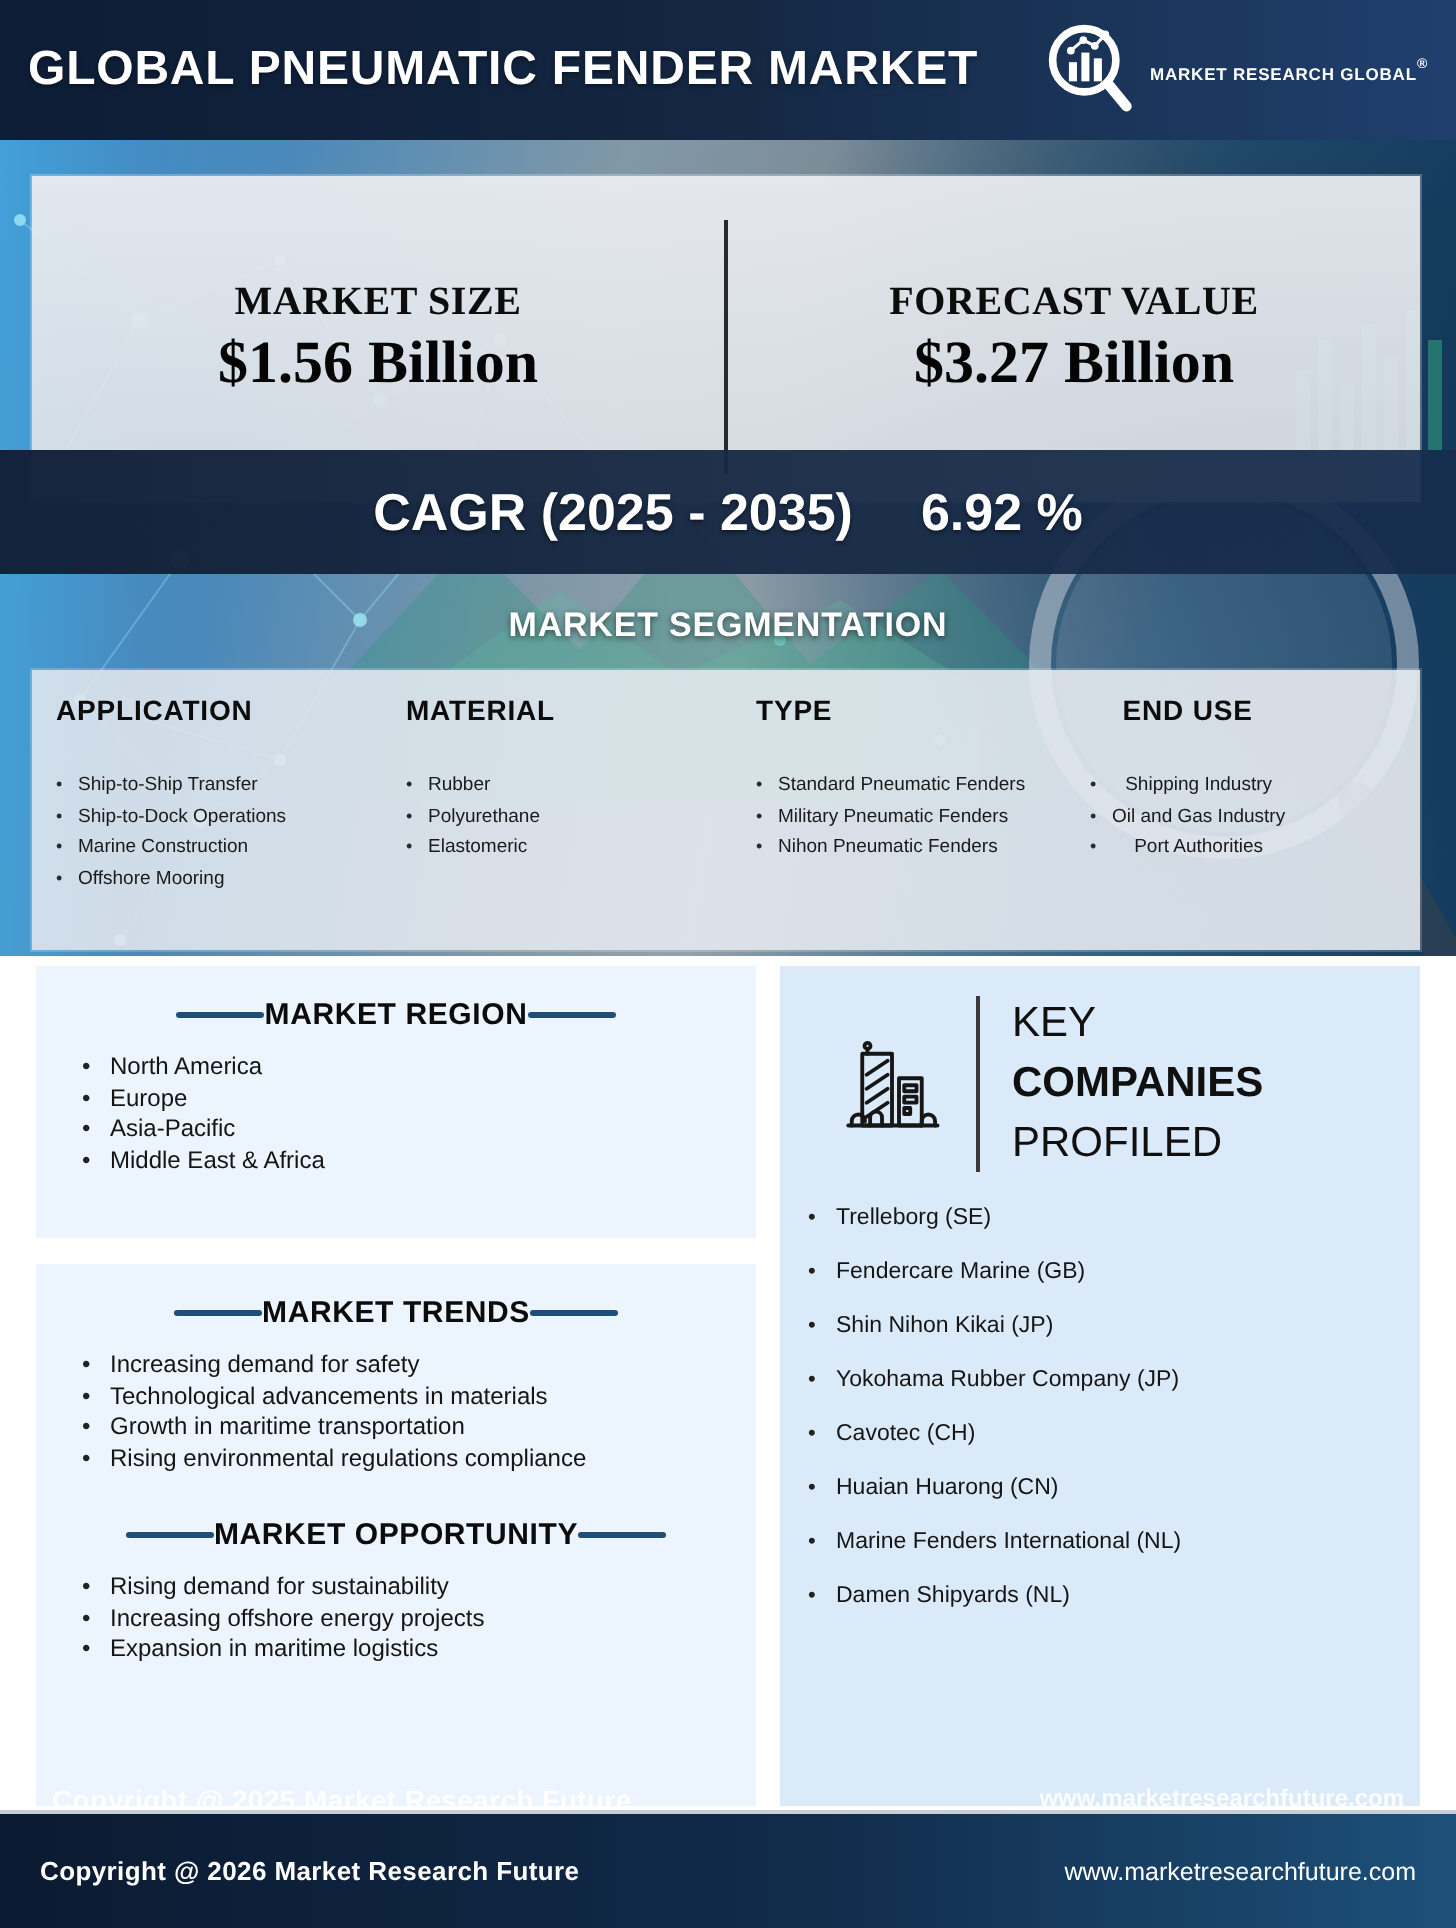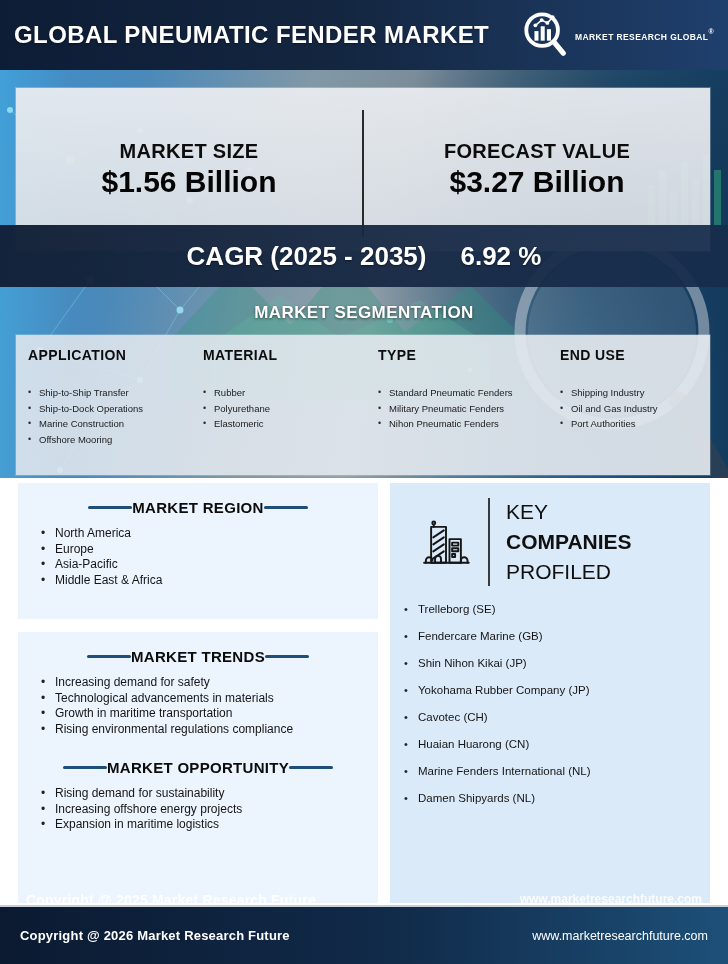--- a/index.html
+++ b/index.html
@@ -29,21 +29,21 @@
     background:
       linear-gradient(90deg,rgba(70,180,230,.45) 0px,rgba(70,180,230,0) 70px),
       radial-gradient(circle at 85% 20%,rgba(10,35,60,.55),rgba(10,35,60,0) 45%),
       linear-gradient(100deg,#3f8fcc 0%,#4a89ba 18%,#7e97a7 38%,#93a2ac 52%,#5f8198 64%,#2f6187 78%,#1c4b72 90%,#123a5c 100%);
   }
   .hero-decor{position:absolute;inset:0;z-index:0;}
 
   .stats-panel{
     position:absolute;left:16px;top:18px;width:694px;height:163px;z-index:2;
     background:linear-gradient(180deg,rgba(233,236,240,.95),rgba(219,224,230,.92));
-    display:flex;align-items:stretch;box-shadow:0 0 0 1px rgba(255,255,255,.25);
+    display:flex;align-items:stretch;box-shadow:0 0 0 1px rgba(255,255,255,.25);font-family:Liberation Serif, serif;
   }
   .stat-half{flex:1;display:flex;flex-direction:column;align-items:center;justify-content:center;gap:2px;}
   .stat-label{font-size:20px;font-weight:700;color:#0d0d0d;letter-spacing:.3px;}
   .stat-value{font-size:30px;font-weight:700;color:#050505;}
   .stat-divider{width:2px;background:#2a2a2a;margin:22px 0 14px 0;}
 
   .cagr-bar{
     position:absolute;left:0;top:155px;width:728px;height:62px;z-index:2;
     background:linear-gradient(90deg,rgba(17,31,54,.97) 0%,rgba(24,42,70,.95) 60%,rgba(22,44,76,.93) 100%);
     display:flex;align-items:center;justify-content:center;gap:34px;
@@ -241,21 +241,21 @@
       </div>
       <div class="seg-col" style="left:362px;">
         <h3>TYPE</h3>
         <ul class="seg-list">
 
         <li>Standard Pneumatic Fenders</li>
             <li>Military Pneumatic Fenders</li>
             <li>Nihon Pneumatic Fenders</li>
           </ul>
       </div>
-      <div class="seg-col" style="left:544px;">
+      <div class="seg-col" style="left:529px;text-align:center;">
         <h3>END USE</h3>
         <ul class="seg-list">
 
         <li>Shipping Industry</li>
             <li>Oil and Gas Industry</li>
             <li>Port Authorities</li>
           </ul>
       </div>
     </div>
   </section>

